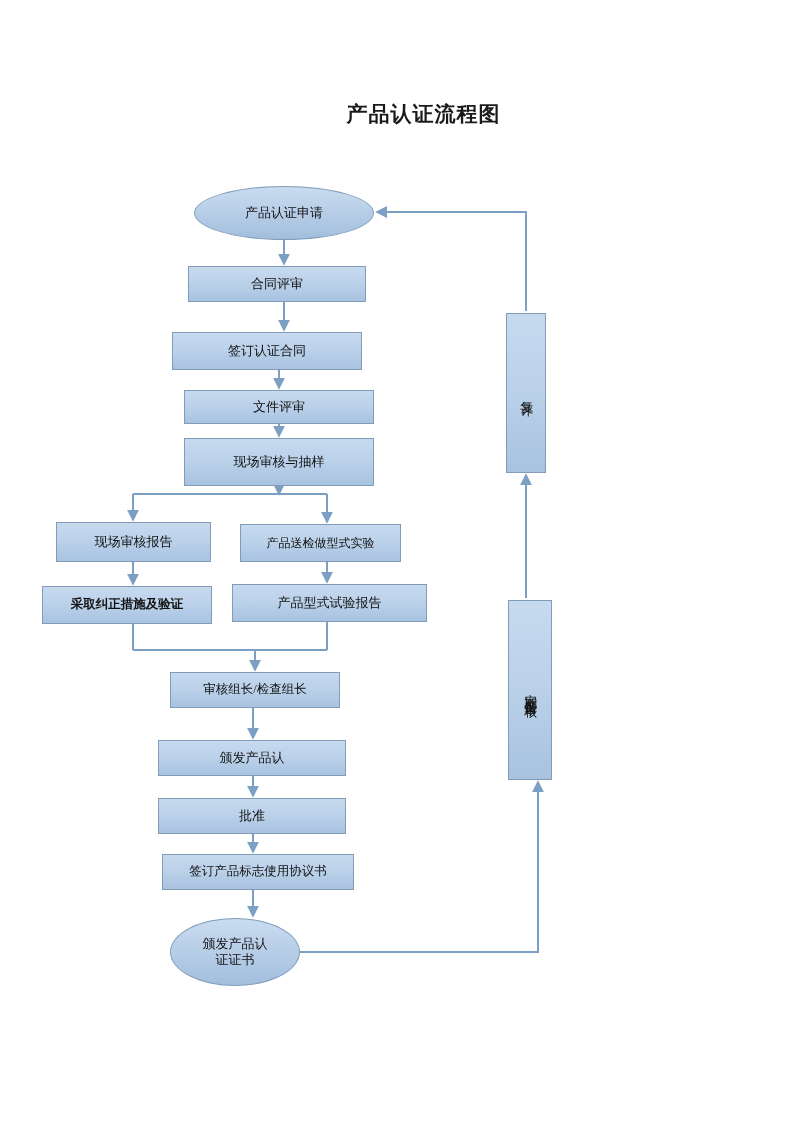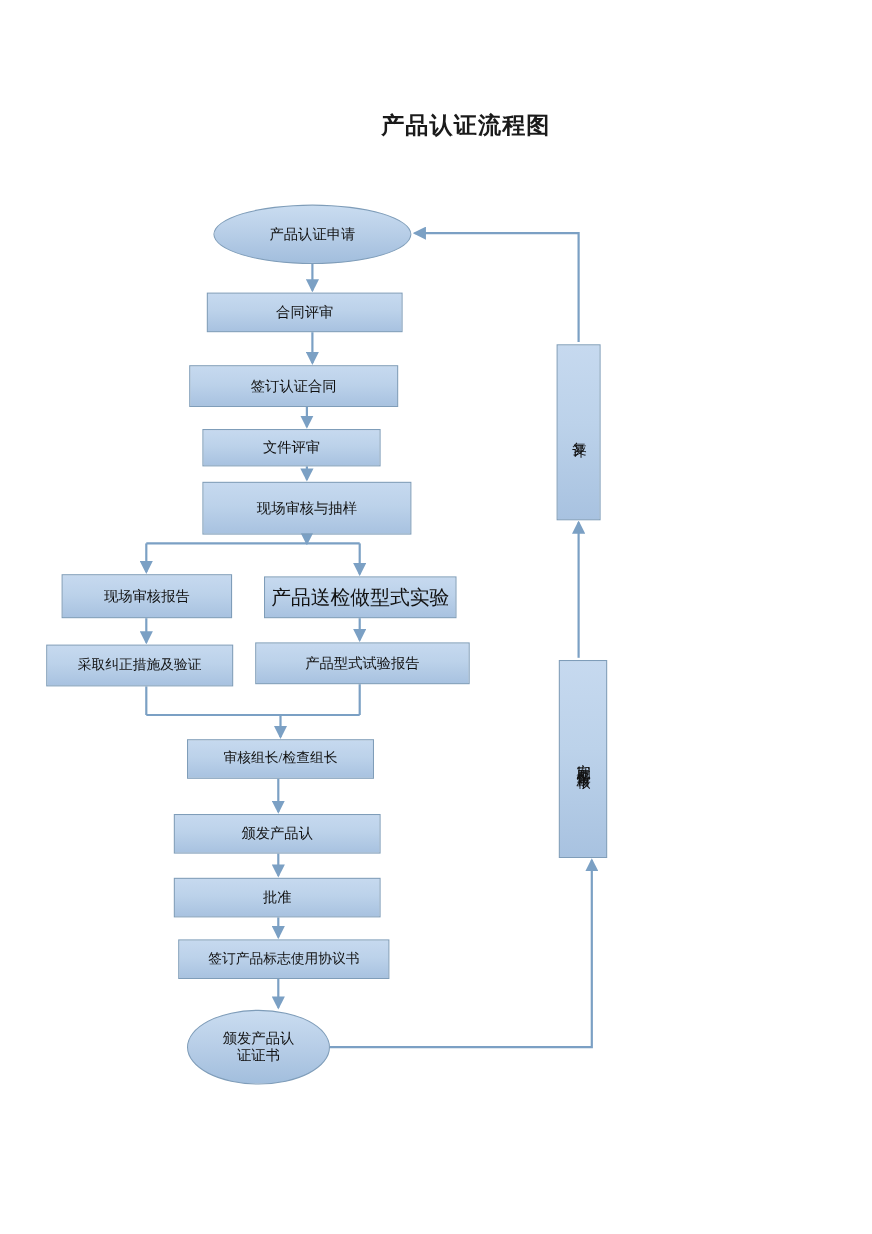--- a/index.html
+++ b/index.html
@@ -133,37 +133,37 @@
   </div>
 
   <div class="node" style="left:188px; top:266px; width:178px; height:36px;">
     <span class="label">合同评审</span>
   </div>
 
   <div class="node" style="left:172px; top:332px; width:190px; height:38px;">
     <span class="label">签订认证合同</span>
   </div>
 
-  <div class="node" style="left:184px; top:390px; width:162px; height:34px;">
+  <div class="node" style="left:184px; top:390px; width:190px; height:34px;">
     <span class="label">文件评审</span>
   </div>
 
   <div class="node" style="left:184px; top:438px; width:190px; height:48px;">
     <span class="label">现场审核与抽样</span>
   </div>
 
   <div class="node" style="left:56px; top:522px; width:155px; height:40px;">
     <span class="label">现场审核报告</span>
   </div>
 
-  <div class="node" style="left:42px; top:586px; width:170px; height:38px; font-size:12.5px;">
+  <div class="node" style="left:42px; top:586px; width:170px; height:38px; font-size:12.5px;font-weight:bold;">
     <span class="label">采取纠正措施及验证</span>
   </div>
 
-  <div class="node" style="left:240px; top:524px; width:175px; height:38px; font-size:18px;">
+  <div class="node" style="left:240px; top:524px; width:161px; height:38px; font-size:12px;">
     <span class="label">产品送检做型式实验</span>
   </div>
 
   <div class="node" style="left:170px; top:672px; width:170px; height:36px; font-size:12.5px;">
     <span class="label">审核组长/检查组长</span>
   </div>
 
   <div class="node" style="left:232px; top:584px; width:195px; height:38px;">
     <span class="label">产品型式试验报告</span>
   </div>

